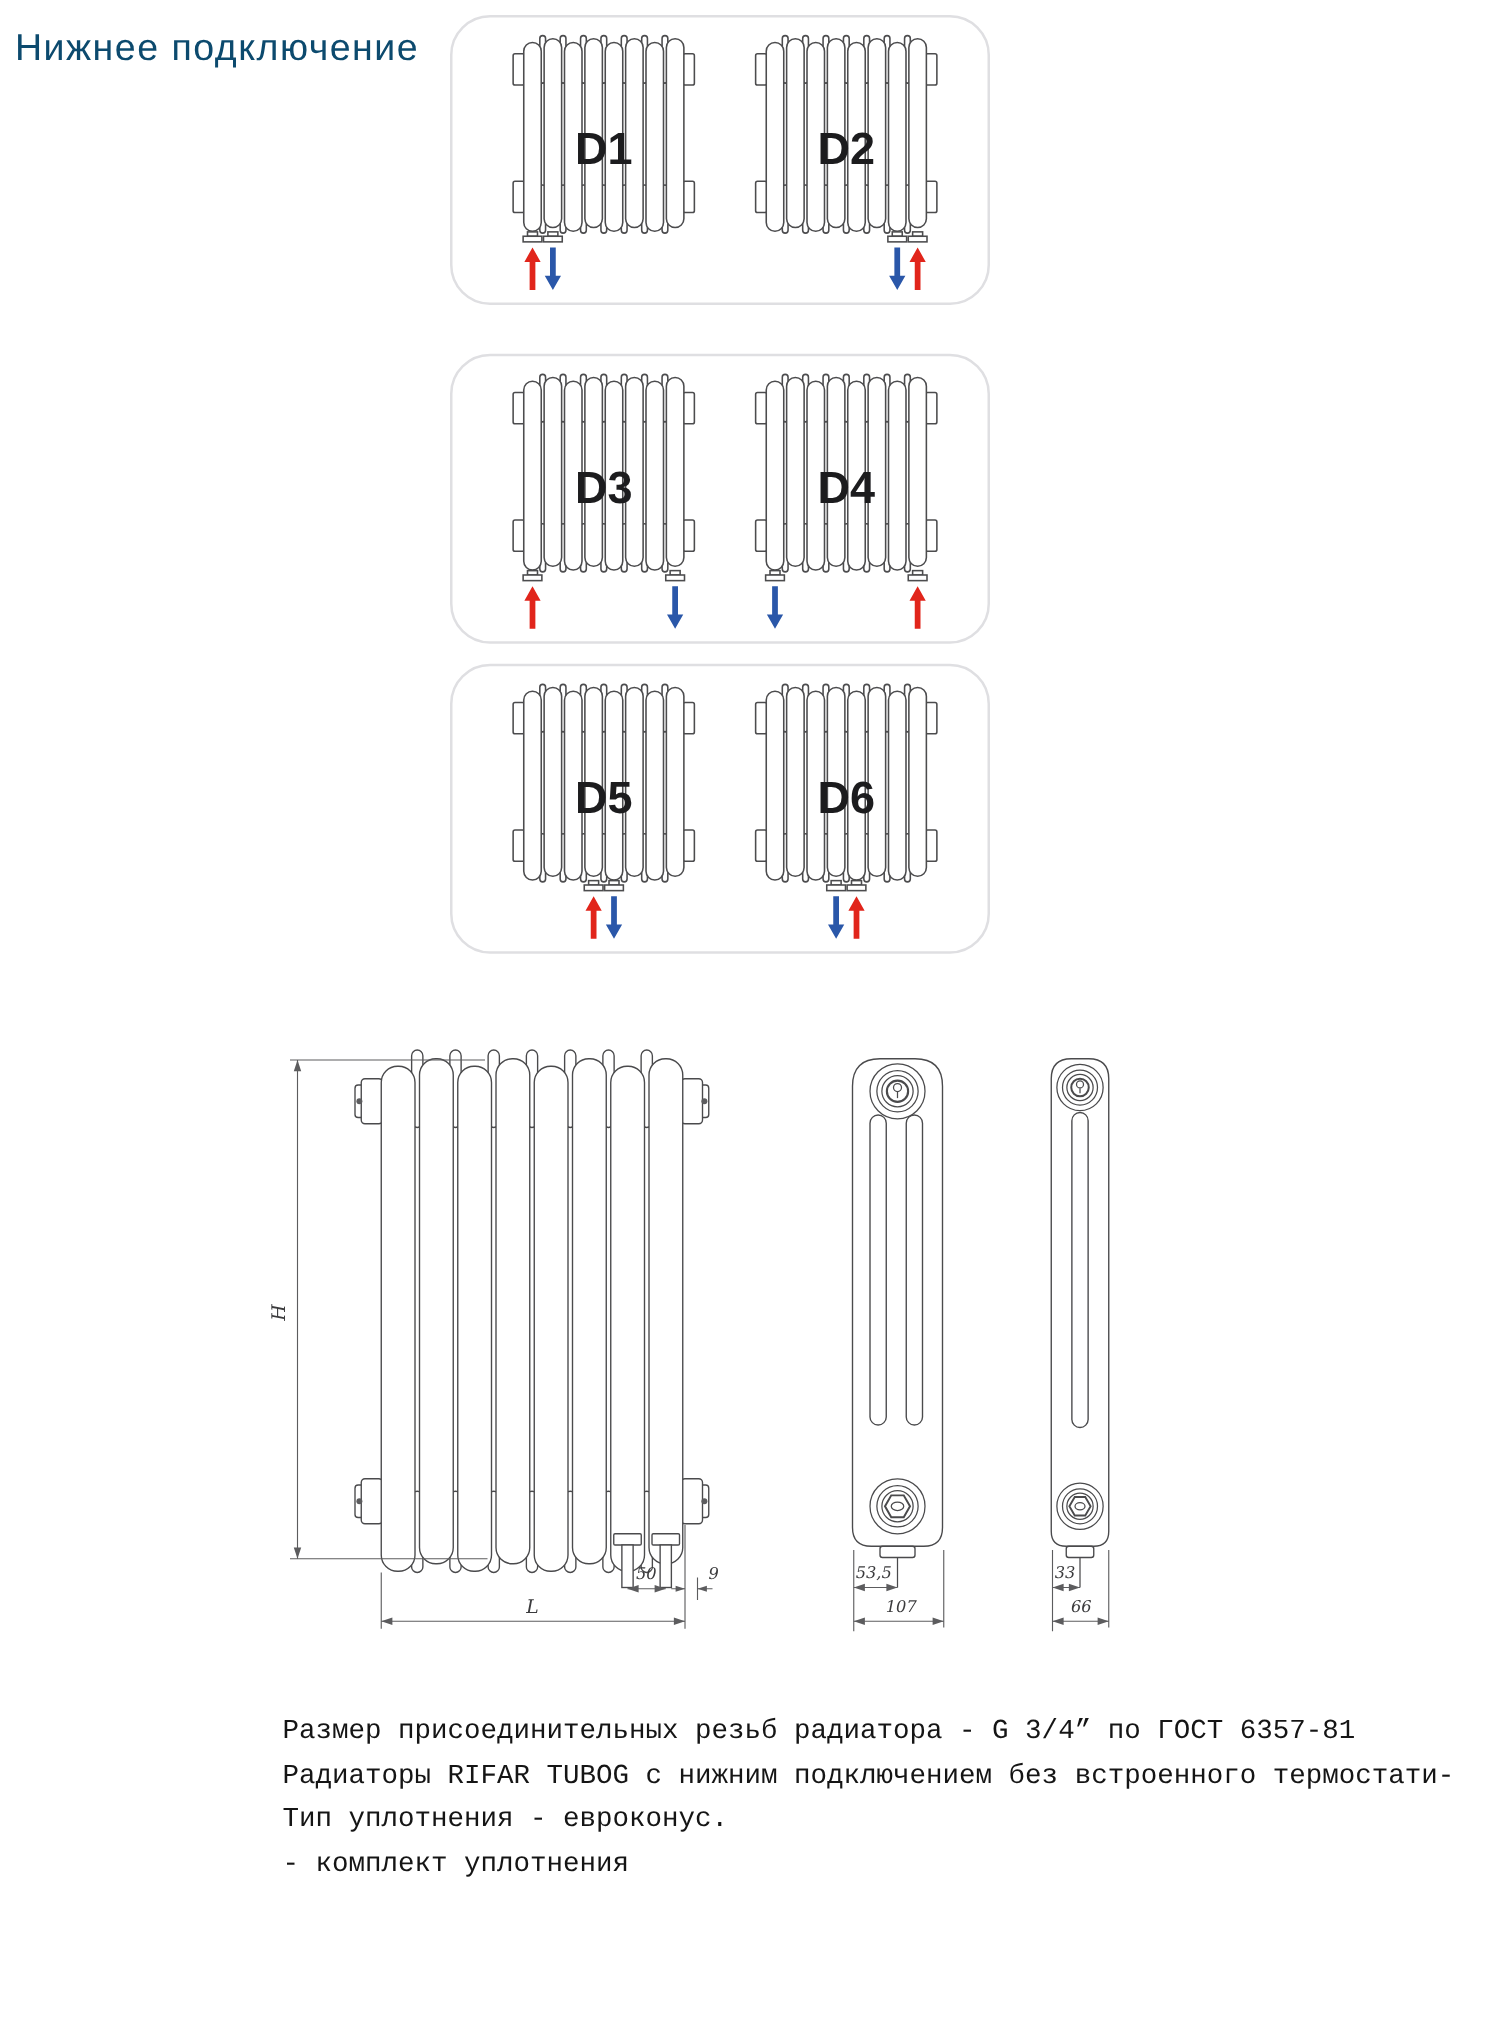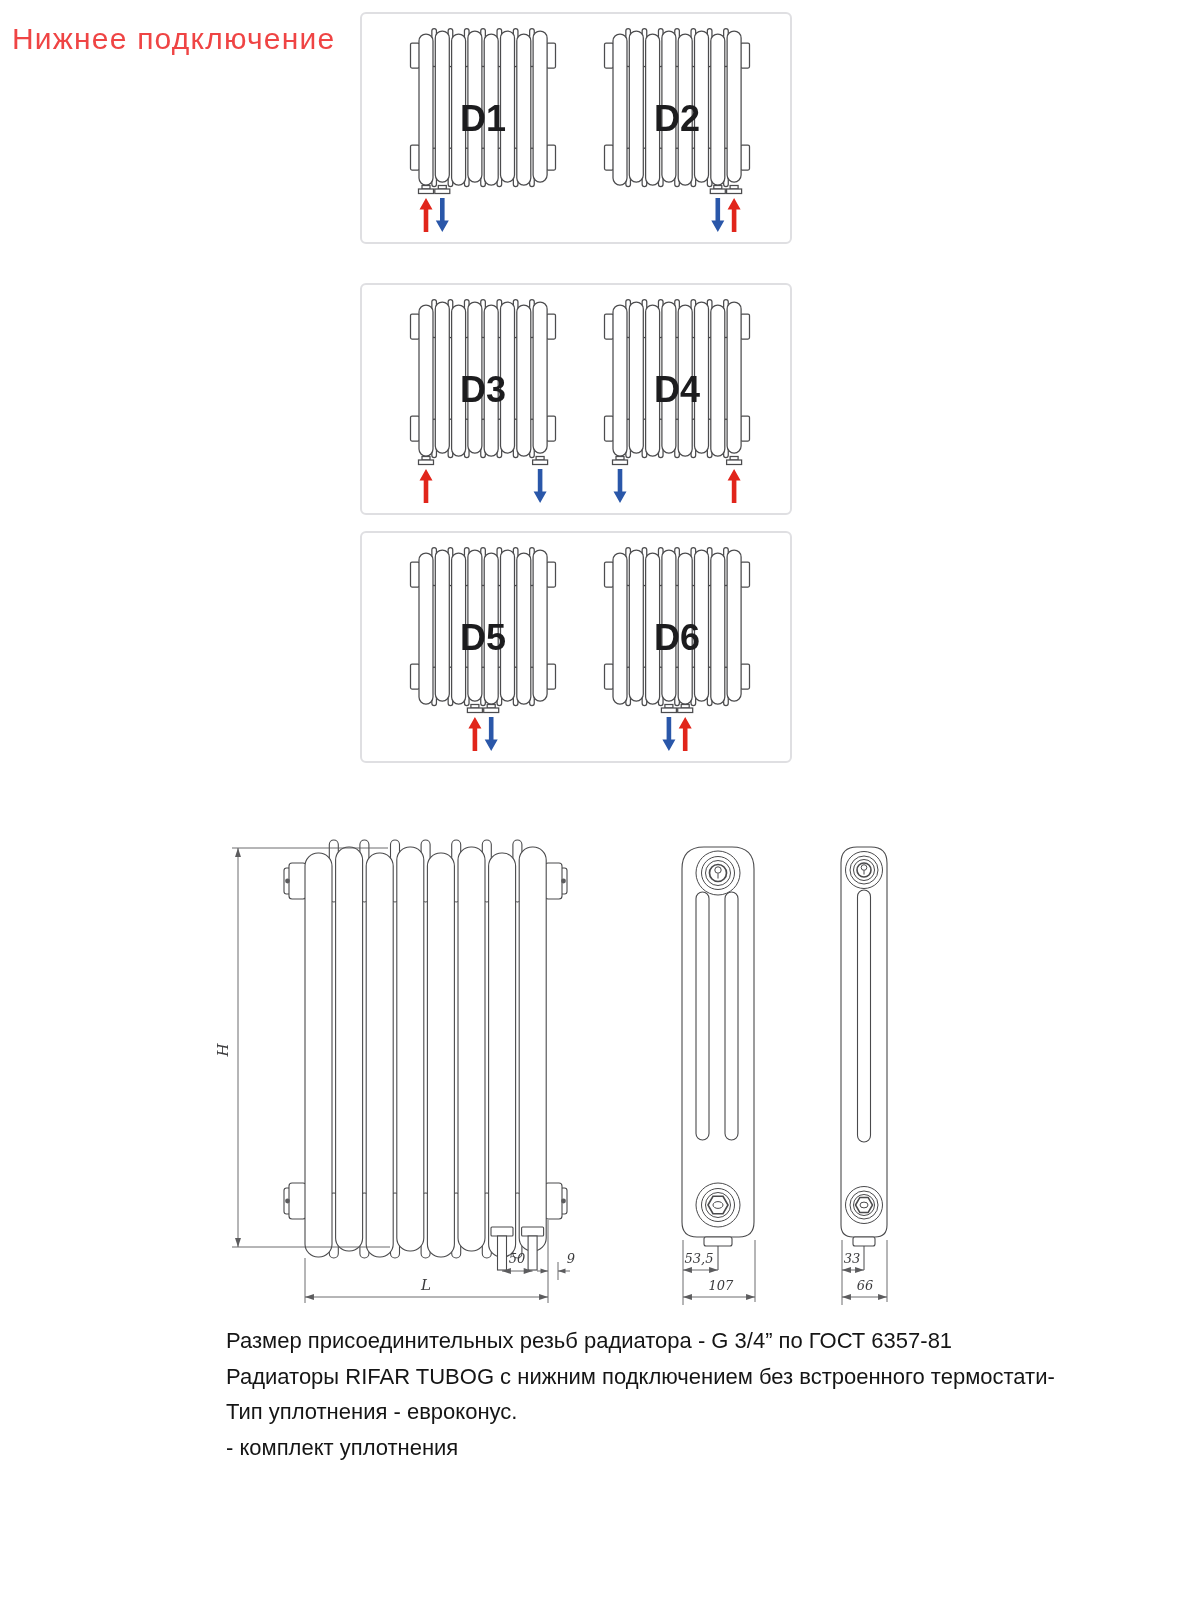--- a/index.html
+++ b/index.html
@@ -1,35 +1,35 @@
 <!DOCTYPE html>
 <html><head>
 <meta charset="utf-8">
 <style>
   html,body{margin:0;padding:0;background:#fff;}
   .page{position:relative;width:1200px;height:1615px;background:#fff;overflow:hidden;
         font-family:"Liberation Sans",sans-serif;}
   .title{position:absolute;left:12px;top:22px;font-size:30px;font-weight:300;
-         letter-spacing:1.2px;color:#ef4444;white-space:nowrap;}
+         letter-spacing:1.2px;color:#0c4a6e;white-space:nowrap;}
   .scheme-box{position:absolute;left:360px;width:428px;height:228px;background:#fff;
-              border:2px solid #dfdfe2;border-radius:6px;}
+              border:2px solid #dfdfe2;border-radius:32px;}
   .scheme-box.b1{top:12px}.scheme-box.b2{top:283px}.scheme-box.b3{top:531px}
   .scheme{position:absolute;top:14px;width:150px;height:212px;}
   .scheme.pos-left{left:46px}.scheme.pos-right{left:240px}
   .scheme svg{display:block;overflow:visible;}
   .scheme .ln{fill:#fff;stroke:#4c4c4e;stroke-width:1.25;}
   .dlabel{font-family:"Liberation Sans",sans-serif;font-weight:600;font-size:36px;fill:#1c1c1e;}
   .tech{position:absolute;left:180px;top:810px;}
   .tech .ln{fill:#fff;stroke:#4a4a4c;stroke-width:1.1;}
   .tech .thin{fill:none;stroke:#4a4a4c;stroke-width:1;}
   .dim{stroke:#5c5c5e;stroke-width:0.9;fill:none;}
   .dimfill{fill:#5c5c5e;stroke:none;}
   .dimtxt{font-family:"DejaVu Serif",serif;font-style:italic;font-size:13px;fill:#3b3b3d;}
   .dimtxt.big{font-size:15px;}
-  .notes{position:absolute;left:226px;top:1323px;font-size:22px;line-height:35.6px;color:#151515;}
+  .notes{position:absolute;left:226px;top:1367px;font-size:22px;line-height:35.6px;color:#151515;font-family:Liberation Mono, monospace;}
   .notes div{white-space:nowrap;}
 </style>
 </head>
 <body>
 
 <div class="page">
 
   <div class="title">Нижнее подключение</div>
 
   <div class="scheme-box b1">

